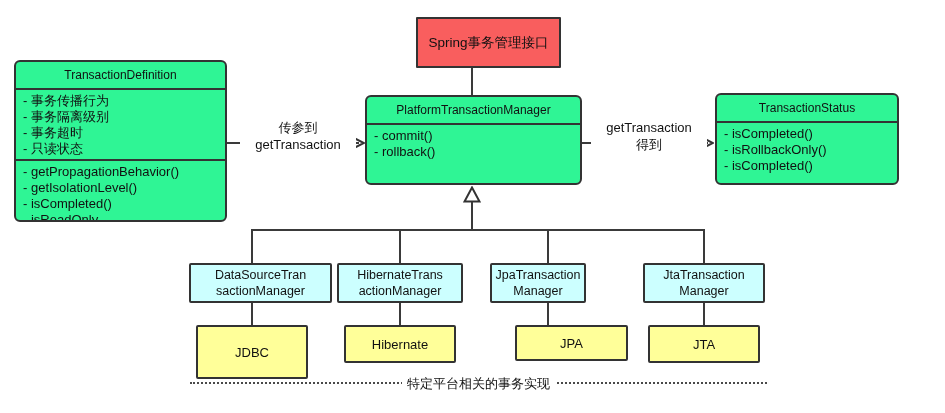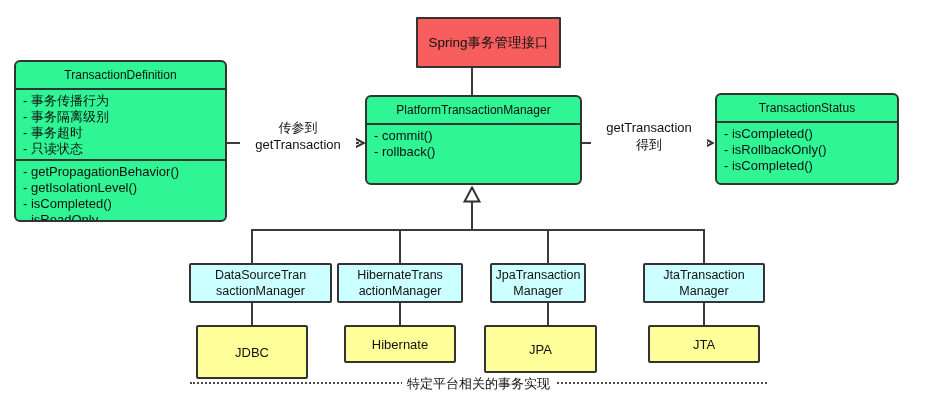--- a/index.html
+++ b/index.html
@@ -132,21 +132,21 @@
     <div>JtaTransaction</div>
     <div>Manager</div>
   </div>
 
   <div class="plat" style="left:196px;top:325px;width:112px;height:54px;">
     <span>JDBC</span>
   </div>
   <div class="plat" style="left:344px;top:325px;width:112px;height:38px;">
     <span>Hibernate</span>
   </div>
-  <div class="plat" style="left:484px;top:325px;width:113px;height:48px;">
+  <div class="plat" style="left:515px;top:325px;width:113px;height:36px;">
     <span>JPA</span>
   </div>
   <div class="plat" style="left:648px;top:325px;width:112px;height:38px;">
     <span>JTA</span>
   </div>
 
   <div class="footer-line"></div>
   <div class="footer-label">
     <span>特定平台相关的事务实现</span>
   </div>

